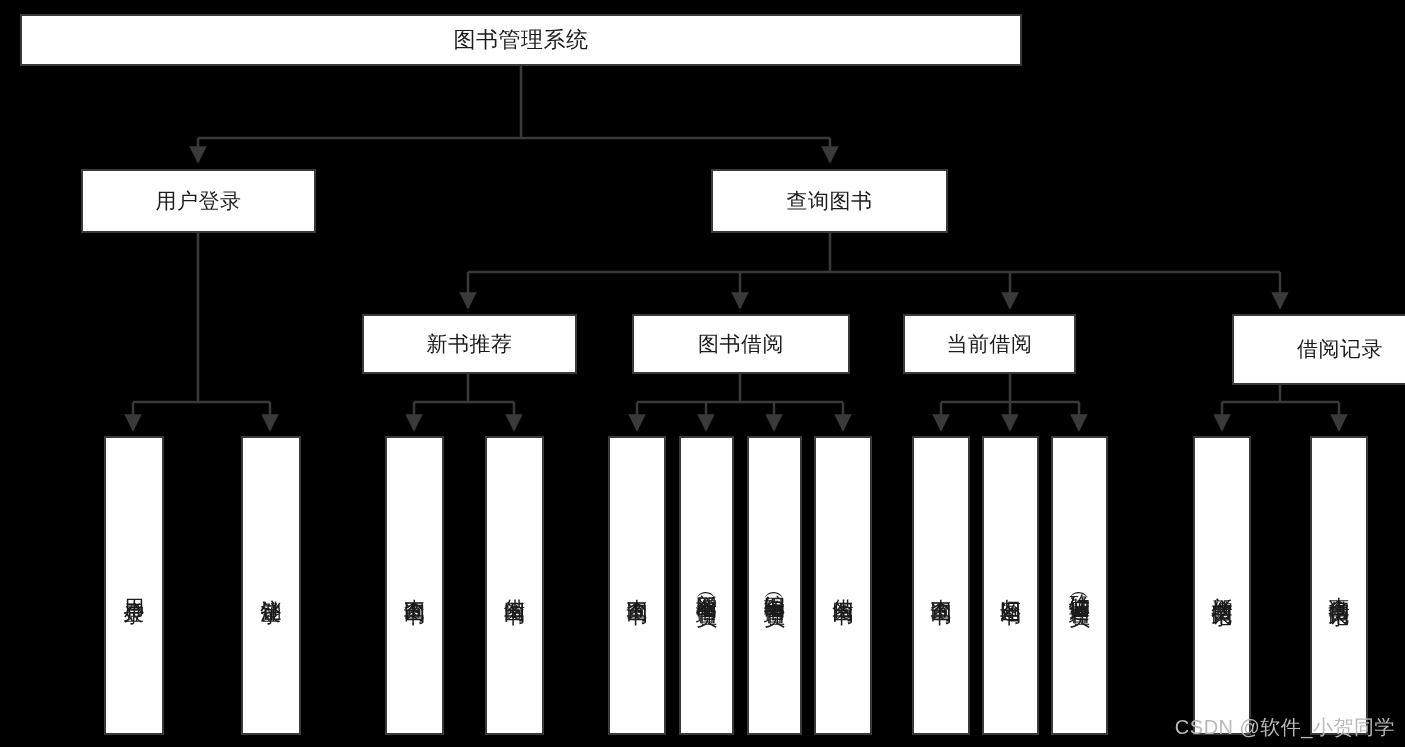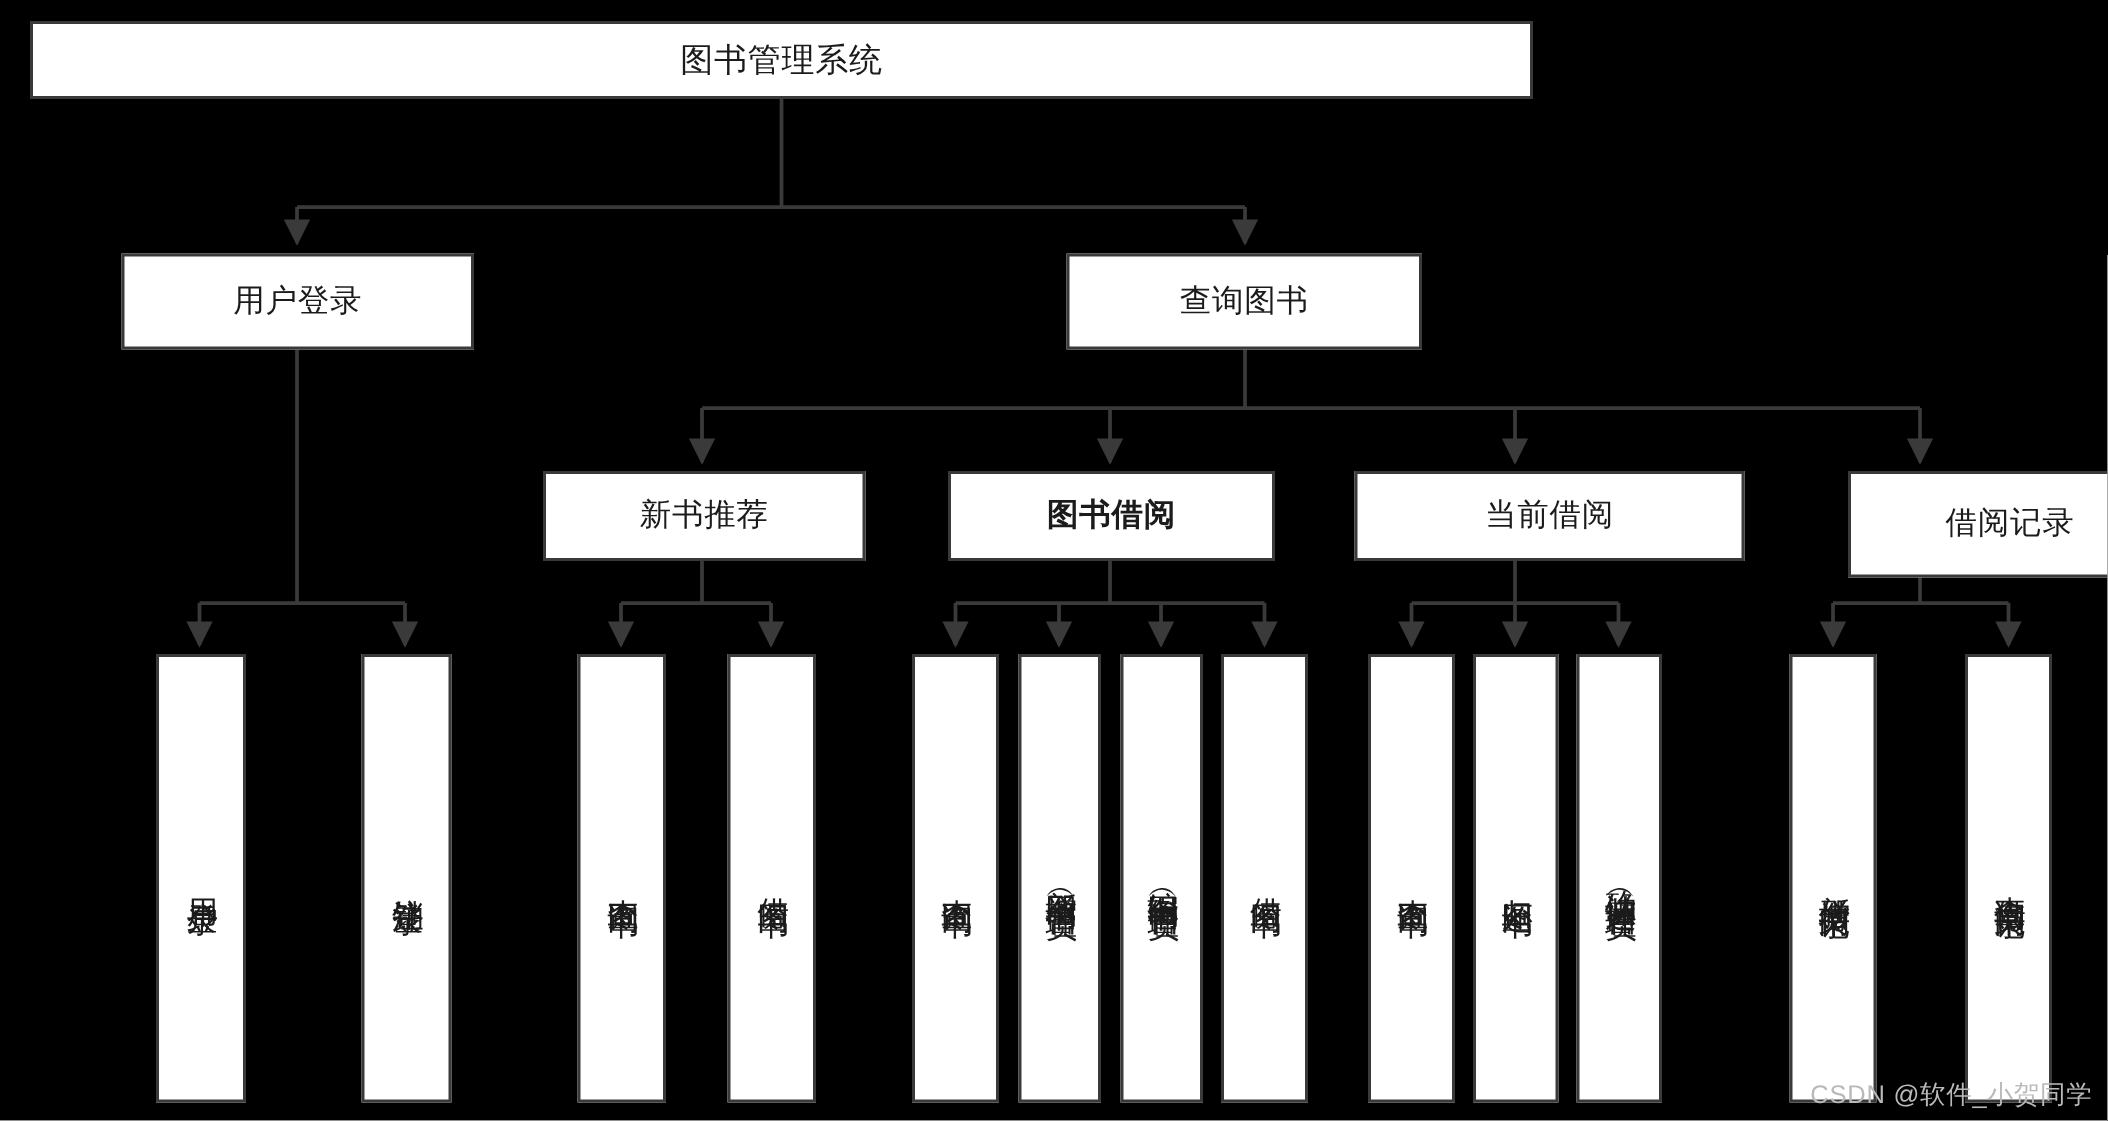--- a/index.html
+++ b/index.html
@@ -63,21 +63,21 @@
     font-size: 21px;
     line-height: 1.05;
     letter-spacing: 2px;
     max-height: 285px;
     white-space: normal;
   }
   .watermark {
     position: absolute;
     right: 10px;
     bottom: 6px;
-    font-size: 17px;
+    font-size: 20px;
     color: #b9b9b9;
     z-index: 5;
     white-space: nowrap;
     letter-spacing: 0.5px;
   }
 </style>
 </head>
 <body>
 
 <div id="canvas">
@@ -139,24 +139,24 @@
   <div class="node h" style="left:81px; top:169px; width:235px; height:64px;">
     <span class="label">用户登录</span>
   </div>
   <div class="node h" style="left:711px; top:169px; width:237px; height:64px;">
     <span class="label">查询图书</span>
   </div>
 
   <div class="node h" style="left:362px; top:314px; width:215px; height:60px;justify-content:center;">
     <span class="label">新书推荐</span>
   </div>
-  <div class="node h" style="left:632px; top:314px; width:218px; height:60px;font-weight:bold;">
+  <div class="node h" style="left:632px; top:314px; width:218px; height:60px;">
     <span class="label">图书借阅</span>
   </div>
-  <div class="node h" style="left:903px; top:314px; width:260px; height:60px;">
+  <div class="node h" style="left:903px; top:314px; width:173px; height:60px;">
     <span class="label">当前借阅</span>
   </div>
   <div class="node h" style="left:1232px; top:314px; width:216px; height:71px;">
     <span class="label">借阅记录</span>
   </div>
 
   <div class="node v" style="left:104px; top:436px; width:60px; height:299px;">
     <span class="label">用户登录</span>
   </div>
   <div class="node v" style="left:241px; top:436px; width:60px; height:299px;">

